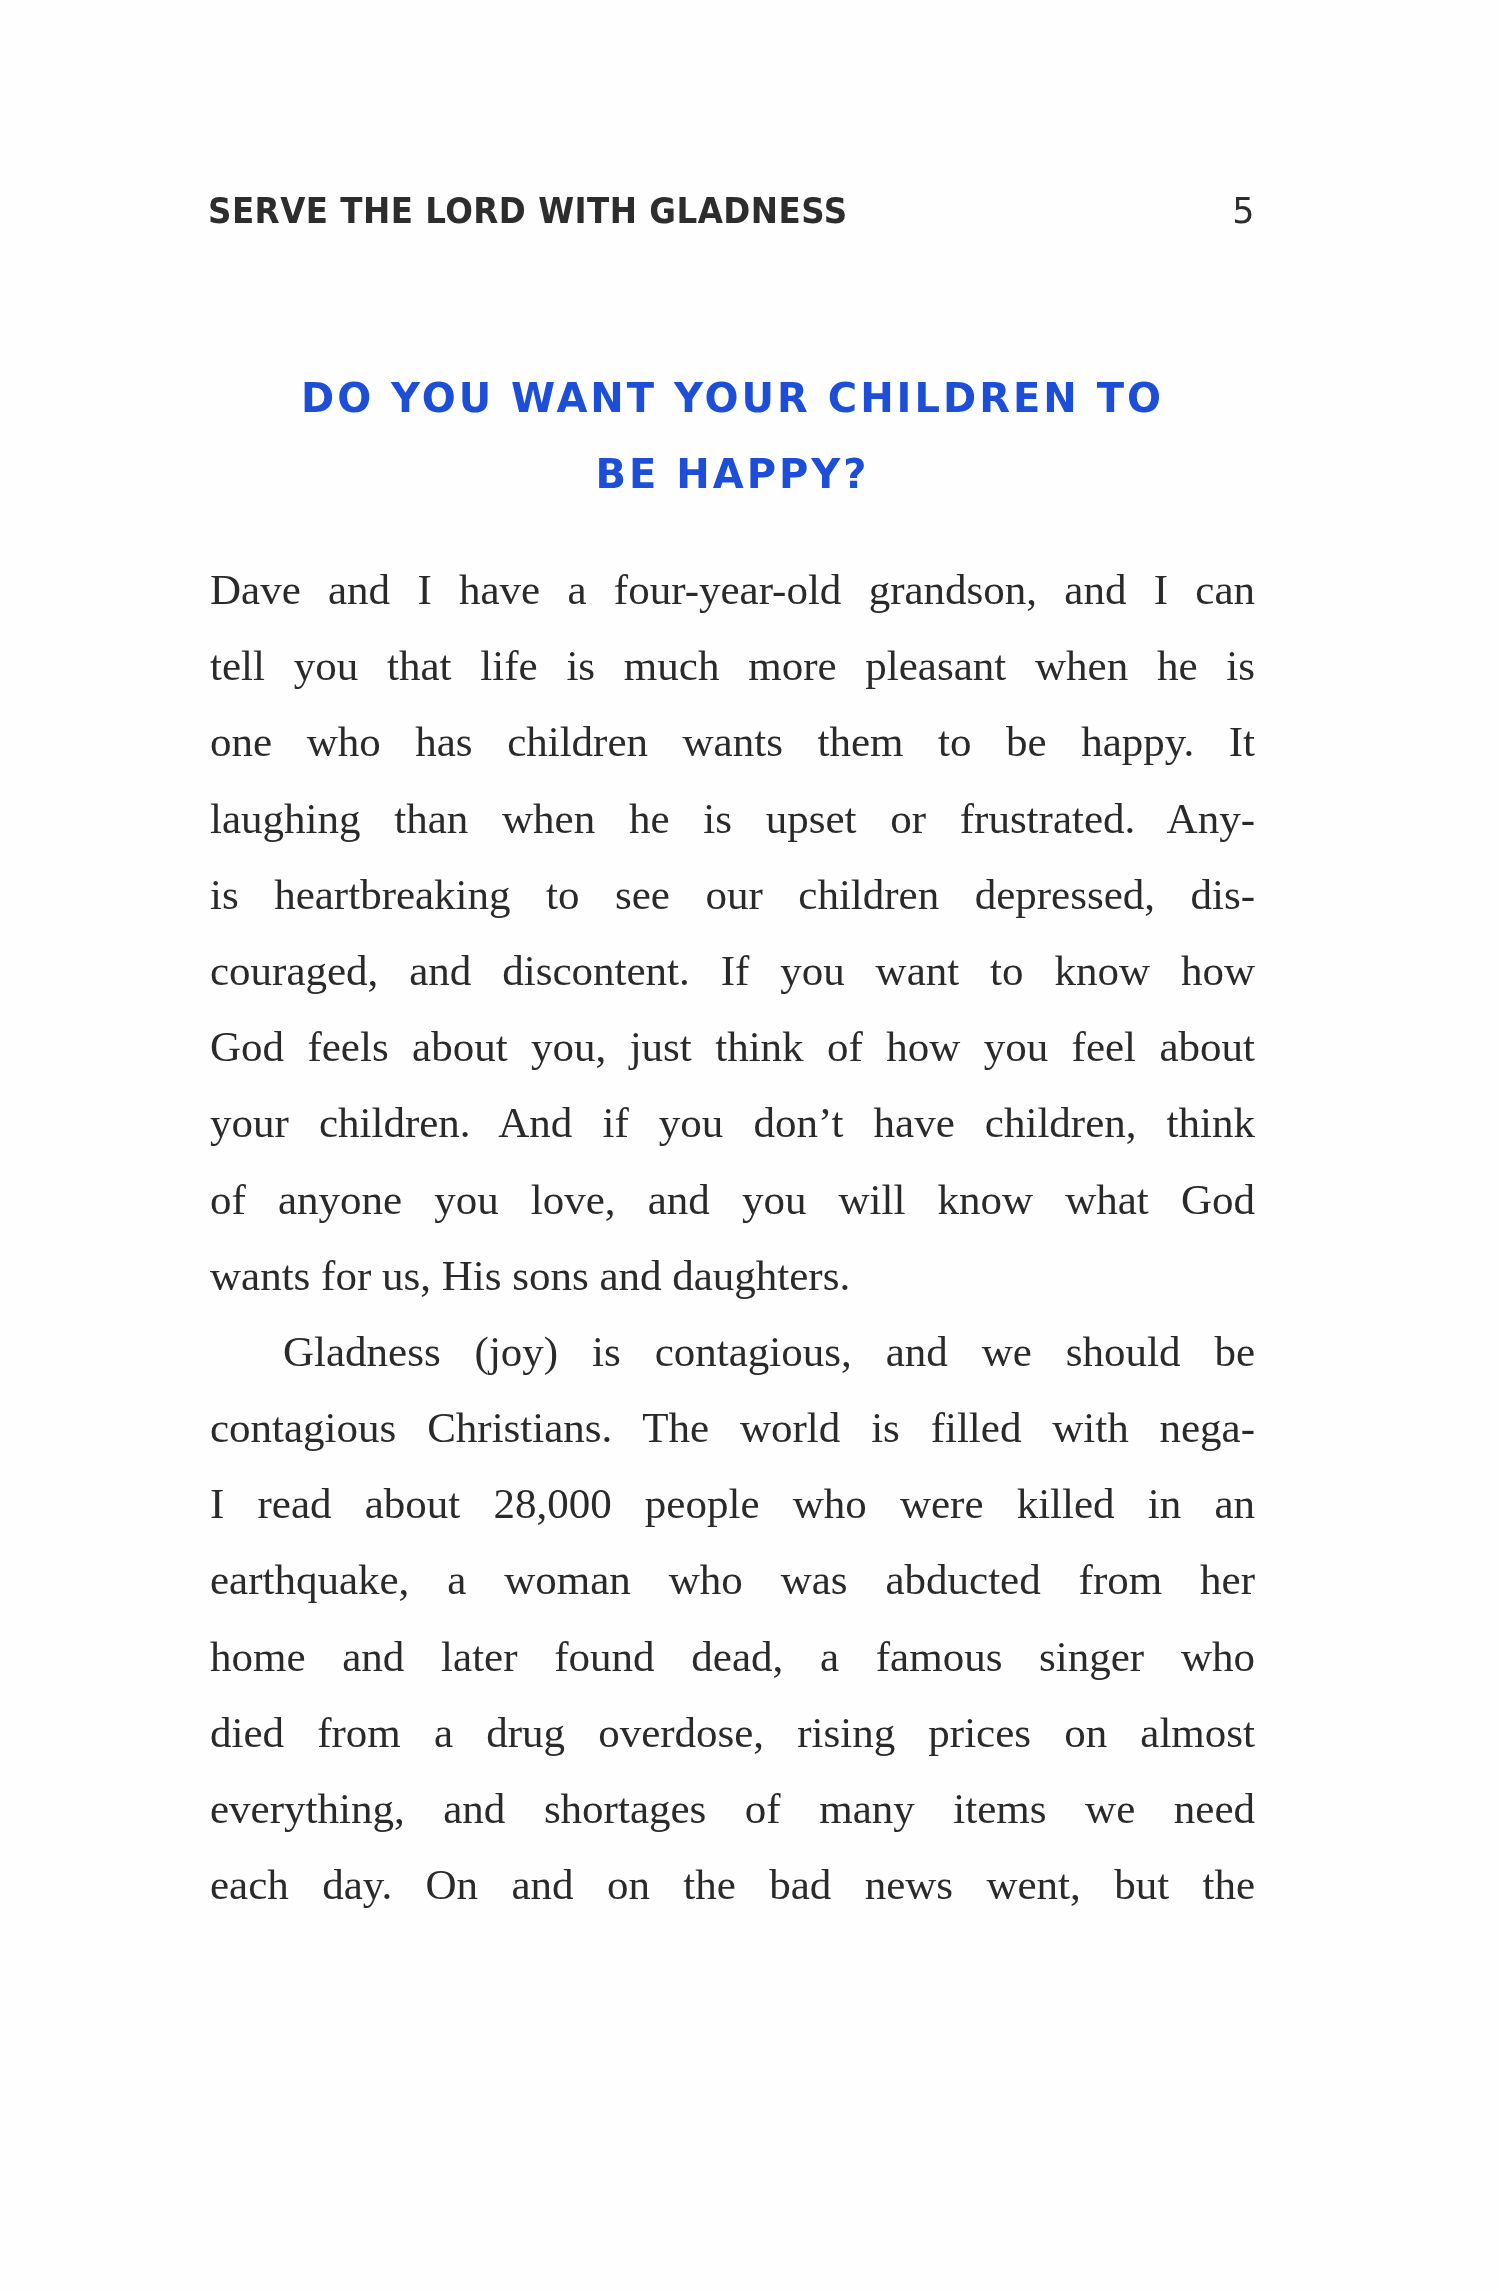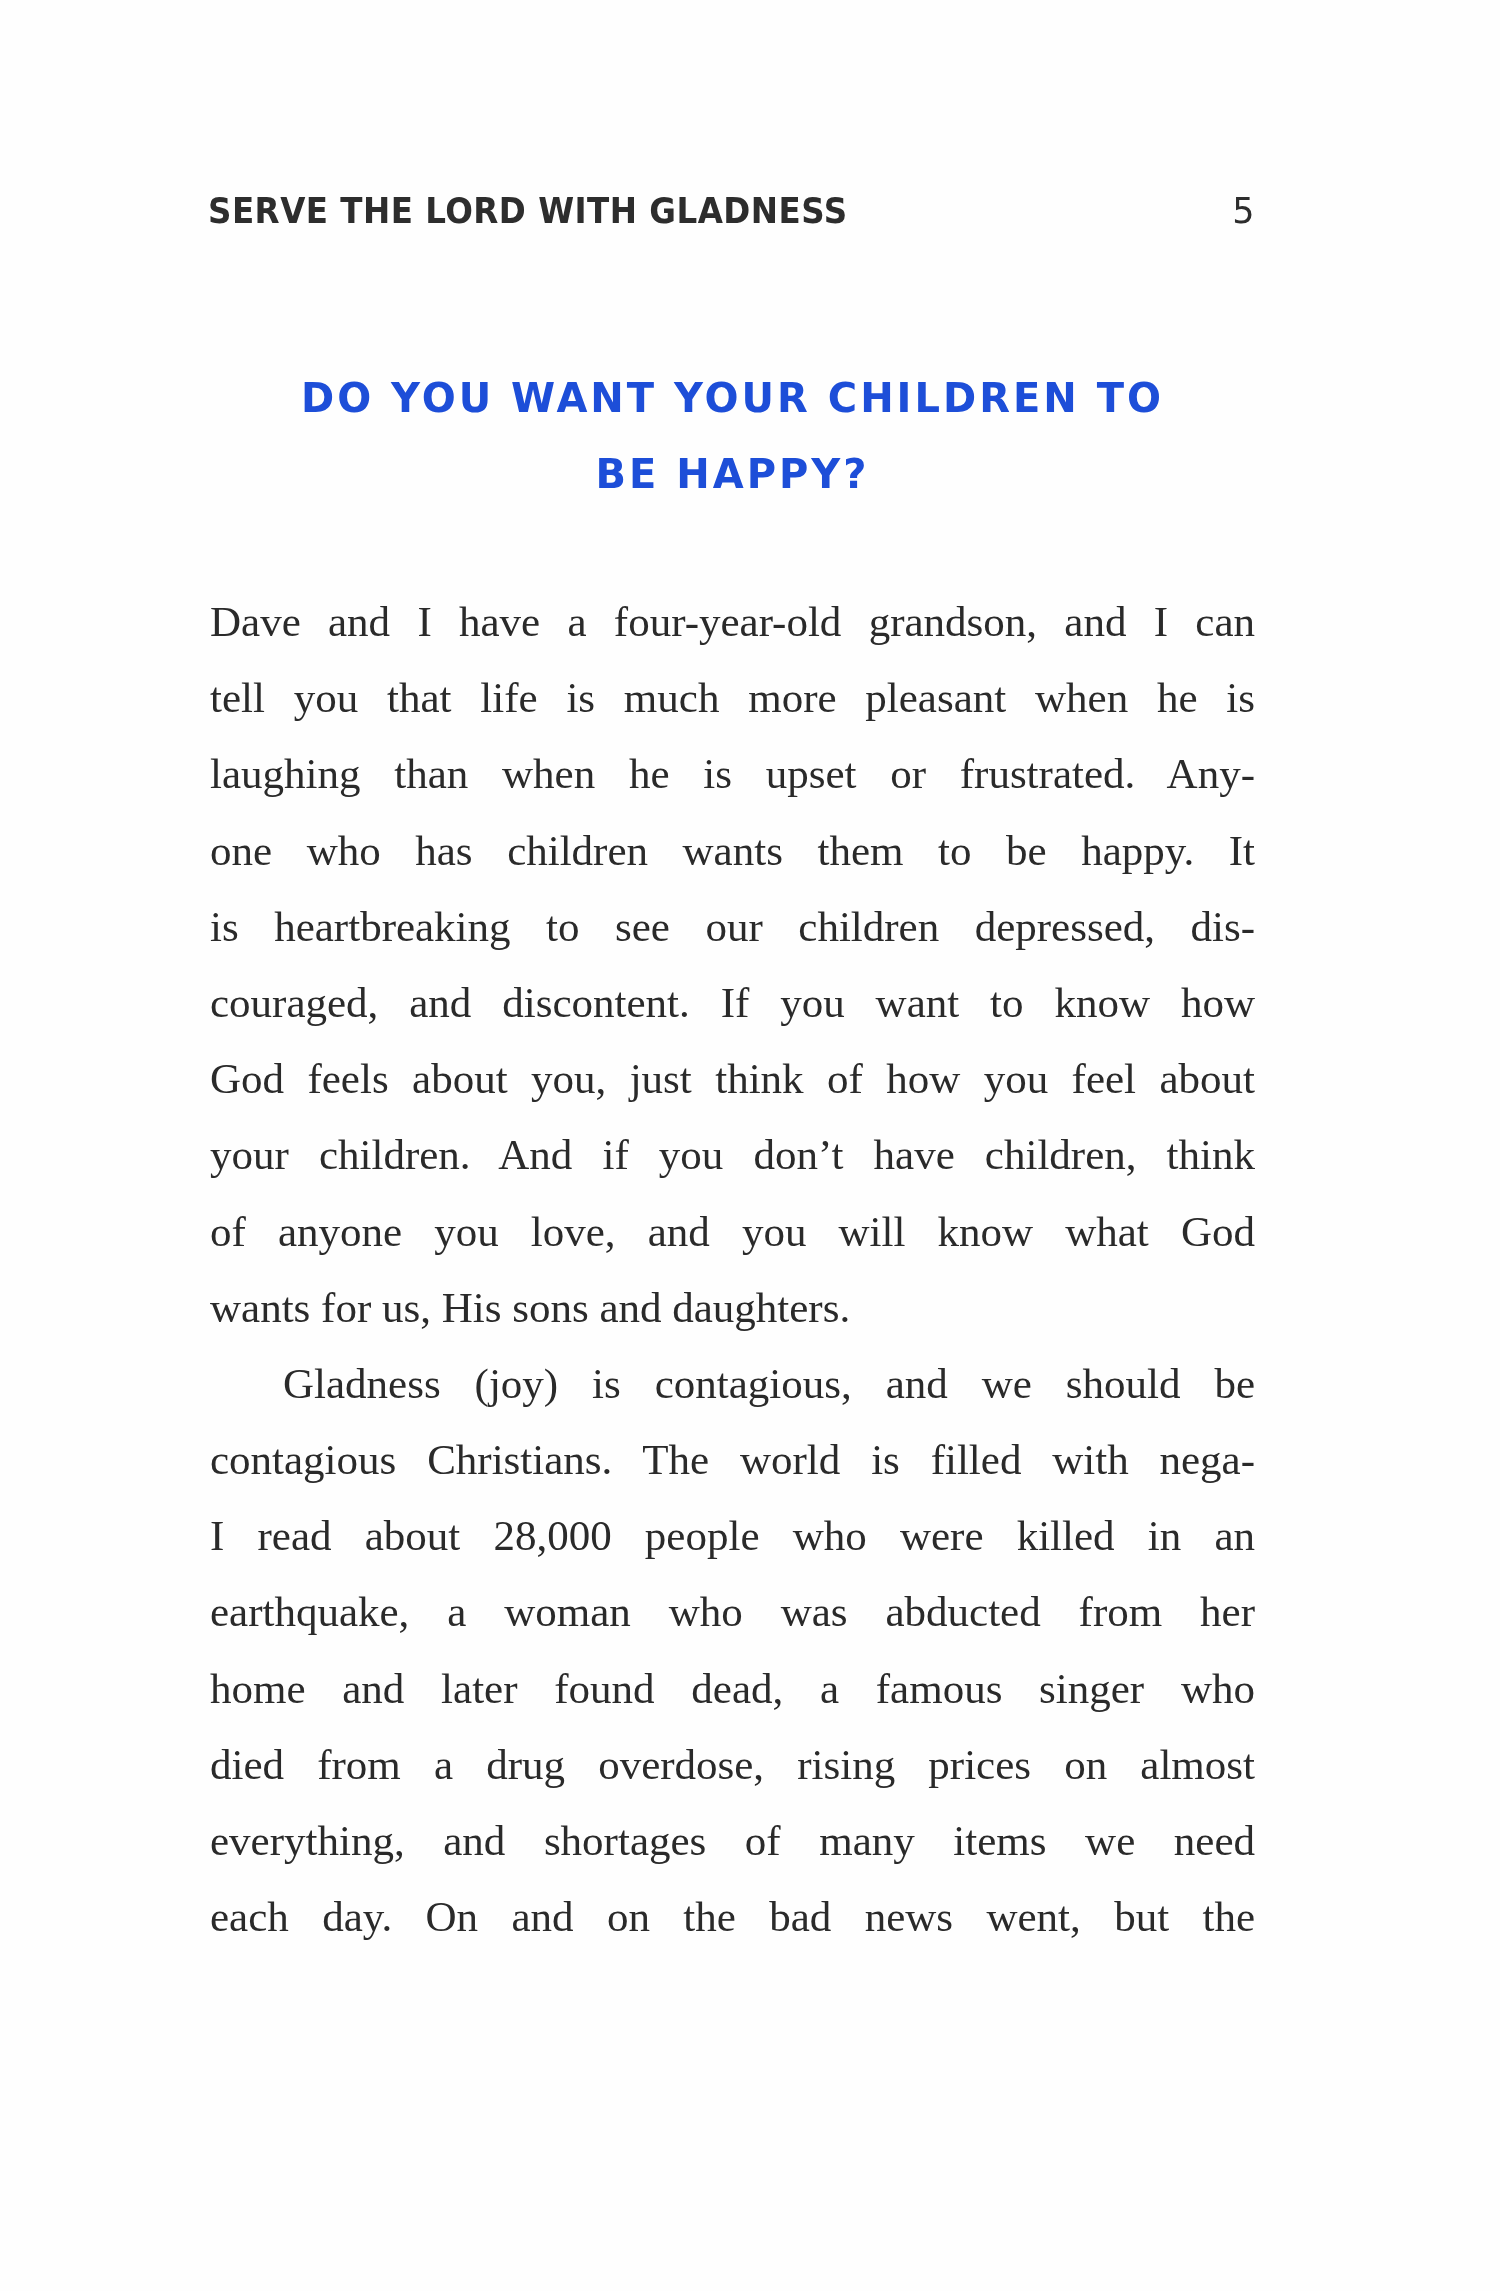--- a/index.html
+++ b/index.html
@@ -64,21 +64,21 @@
       letter-spacing: 3px;
       color: #1d4ed8;
     }
     .section-heading span {
       display: block;
       white-space: nowrap;
     }
     .body-text {
       position: absolute;
       left: 210px;
-      top: 584px;
+      top: 552px;
       width: 1045px;
       font-family: "Liberation Serif", serif;
       font-size: 43px;
       line-height: 76.2px;
       color: #2a2a2a;
     }
     .body-text .line {
       display: block;
       white-space: nowrap;
       text-align: justify;
@@ -107,22 +107,22 @@
 
   <h2 class="section-heading">
     <span>DO YOU WANT YOUR CHILDREN TO</span>
     <span>BE HAPPY?</span>
   </h2>
 
   <div class="body-text">
     <div>
       <span class="line">Dave and I have a four-year-old grandson, and I can</span>
       <span class="line">tell you that life is much more pleasant when he is</span>
+      <span class="line">one who has children wants them to be happy. It</span>
       <span class="line">laughing than when he is upset or frustrated. Any-</span>
-      <span class="line">one who has children wants them to be happy. It</span>
       <span class="line">is heartbreaking to see our children depressed, dis-</span>
       <span class="line">couraged, and discontent. If you want to know how</span>
       <span class="line">God feels about you, just think of how you feel about</span>
       <span class="line">your children. And if you don’t have children, think</span>
       <span class="line">of anyone you love, and you will know what God</span>
       <span class="line last">wants for us, His sons and daughters.</span>
     </div>
     <div>
       <span class="line indent">Gladness (joy) is contagious, and we should be</span>
       <span class="line">contagious Christians. The world is filled with nega-</span>

